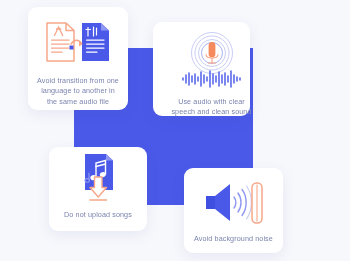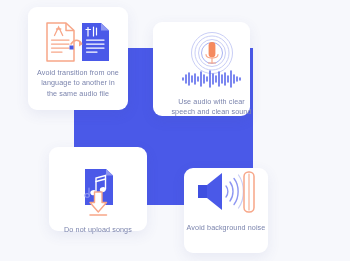--- a/index.html
+++ b/index.html
@@ -58,21 +58,21 @@
   
   #card-lang {
     left: 28px;
     top: 7px;
     width: 100px;
     height: 103px;
     padding-top: 13px;
   }
   #card-lang .card-text {
     font-size: 7.2px;
-    margin-top: 4px;
+    margin-top: 12px;
     width: 86px;
   }
 
   
   #card-speech {
     left: 153px;
     top: 22px;
     width: 97px;
     height: 94px;
     padding-top: 10px;
@@ -83,34 +83,35 @@
     margin-top: 7px;
     width: 86px;
   }
 
   
   #card-songs {
     left: 49px;
     top: 147px;
     width: 98px;
     height: 84px;
-    padding-top: 20px;
+    padding-top: 5px;
   }
   #card-songs .card-text {
     font-size: 7.2px;
     margin-top: 6px;
     width: 90px;
   }
 
   
   #card-noise {
     left: 184px;
     top: 168px;
-    width: 84px;
+    width: 99px;
     height: 85px;
+    padding-top: 11px;
   }
   #card-noise .card-text {
     font-size: 7.2px;
     margin-top: 7px;
     width: 92px;
   }
 </style>
 </head>
 <body>
 

